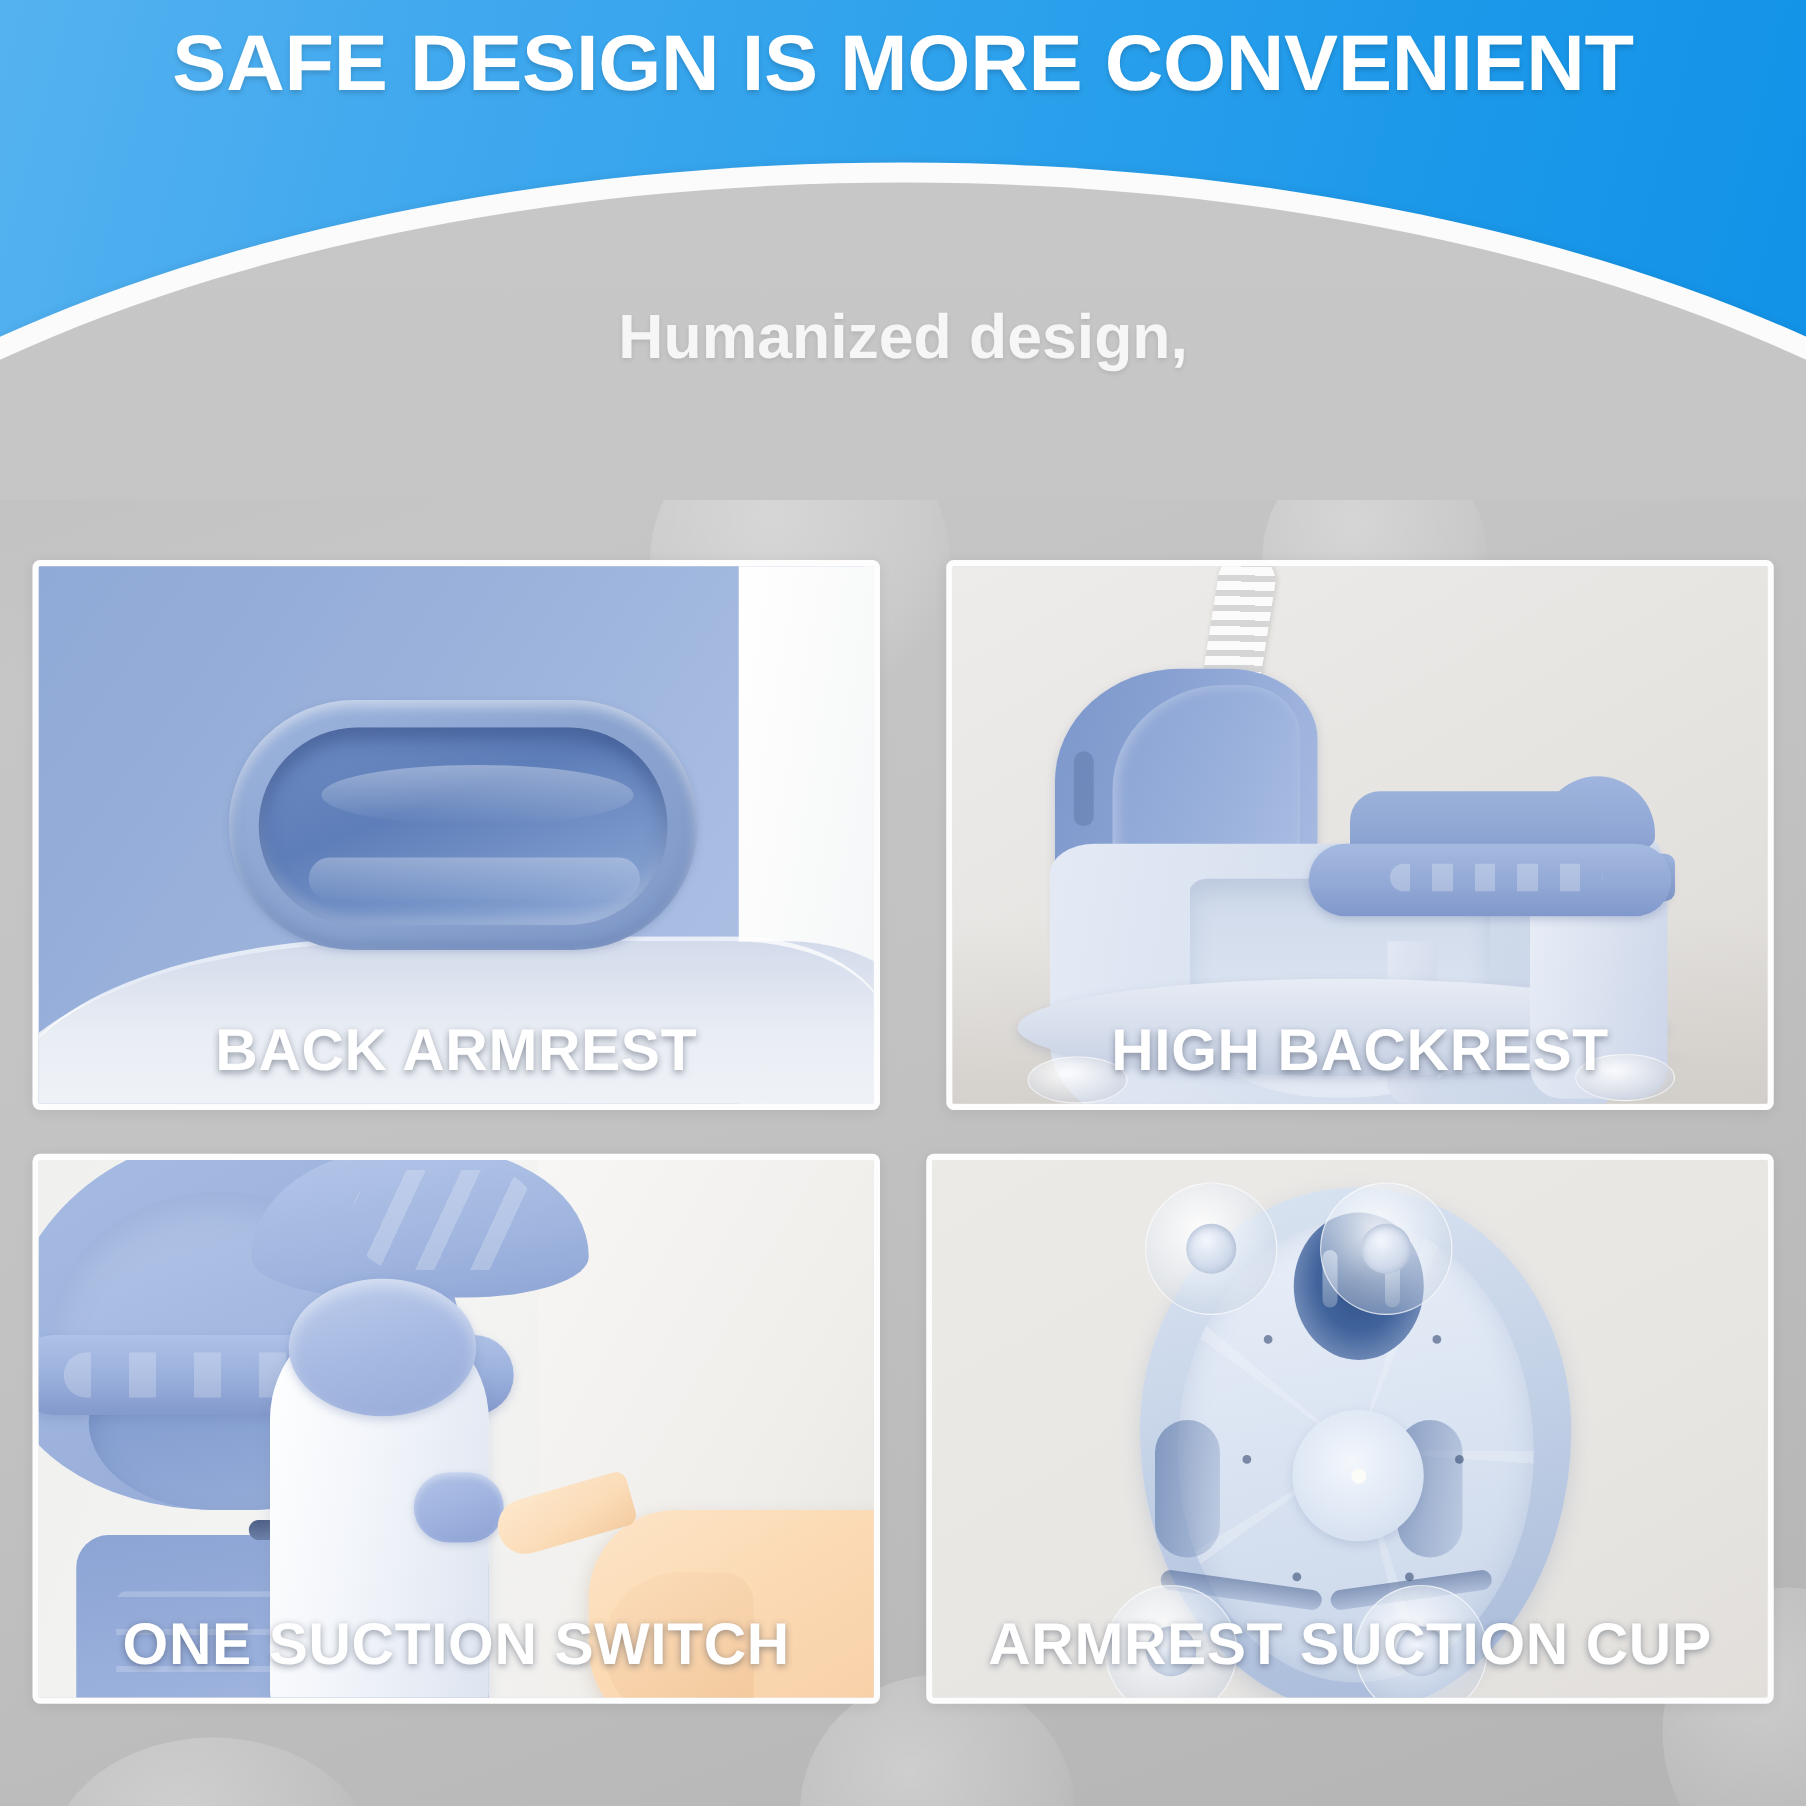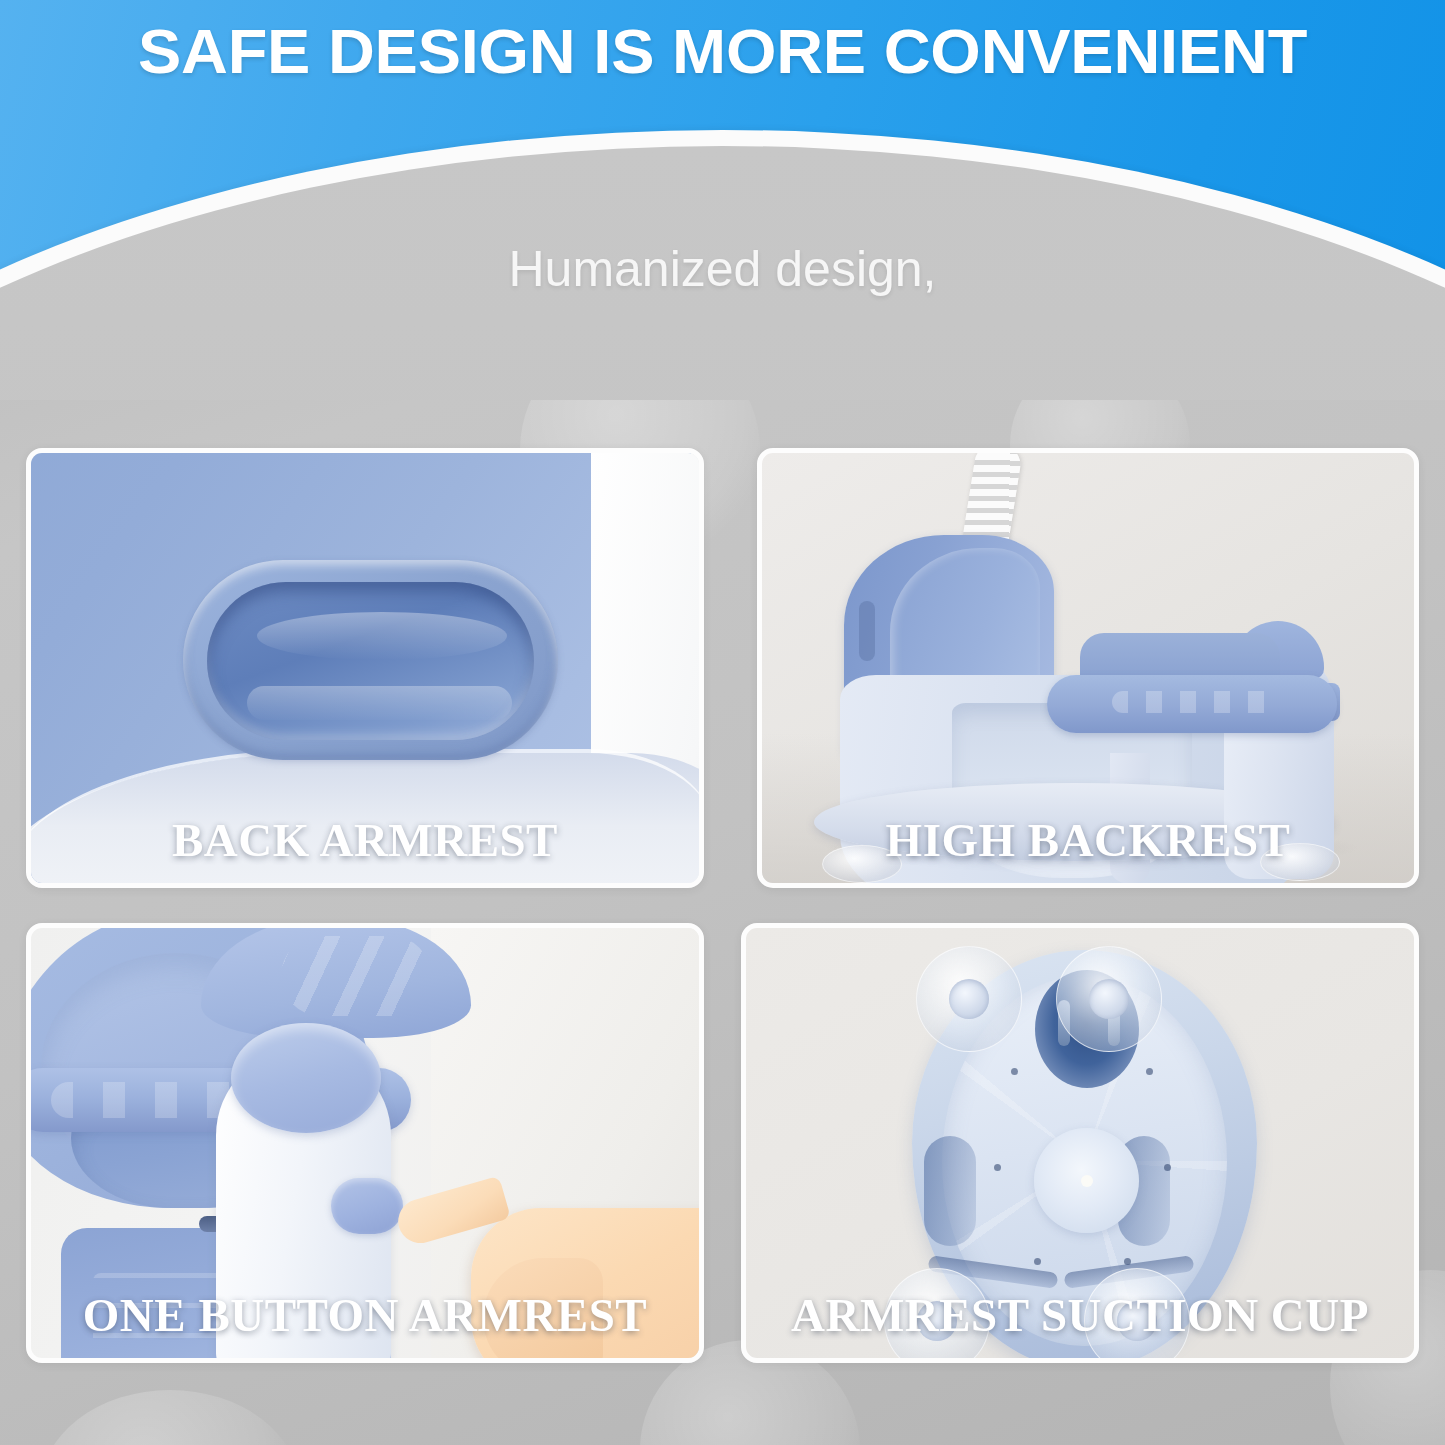--- a/index.html
+++ b/index.html
@@ -85,47 +85,46 @@
   }
 
   .subtitle {
     position: absolute;
     left: 0; top: 238px;
     width: 1445px;
     text-align: center;
     color: #f6f6f6;
     font-size: 50px;
     line-height: 62px;
-    font-weight: normal;
+    font-weight: bold;
     text-shadow: 0 2px 4px rgba(0,0,0,0.10);
   }
   .subtitle .line { display: block; }
 
   
   .grid {
     position: absolute;
     left: 26px;
     top: 448px;
     width: 1393px;
     height: 915px;
     display: grid;
     grid-template-columns: 678px 678px;
     grid-template-rows: 440px 440px;
     column-gap: 37px;
     row-gap: 35px;
   }
 
   .panel {
     position: relative;
-    border-radius: 16px;
+    border-radius: 6px;
     overflow: hidden;
     border: 5px solid #fdfdfd;
     box-shadow: 0 2px 10px rgba(0,0,0,0.07);
     box-sizing: border-box;
-    font-family: Liberation Serif, serif;
   }
   .panel-art {
     position: absolute;
     inset: 0;
     overflow: hidden;
   }
   .panel-label {
     position: absolute;
     left: 0;
     bottom: 16px;
@@ -635,21 +634,21 @@
         <div class="p3-toparm-dots"></div>
         <div class="p3-armbar"></div>
         <div class="p3-armbar-dots"></div>
         <div class="p3-column"></div>
         <div class="p3-bigbutton"></div>
         <div class="p3-smallbutton"></div>
         <div class="p3-hand"></div>
         <div class="p3-knuckle"></div>
         <div class="p3-finger"></div>
       </div>
-      <div class="panel-label">ONE BUTTON ARMREST</div>
+      <div class="panel-label">ONE SUCTION SWITCH</div>
     </div>
 
     <div class="panel p4">
       <div class="panel-art">
         <div class="p4-shell"></div>
         <div class="p4-rim"></div>
         <div class="p4-spokes"></div>
         <div class="p4-side l"></div>
         <div class="p4-side r"></div>
         <div class="p4-slot l"></div>

